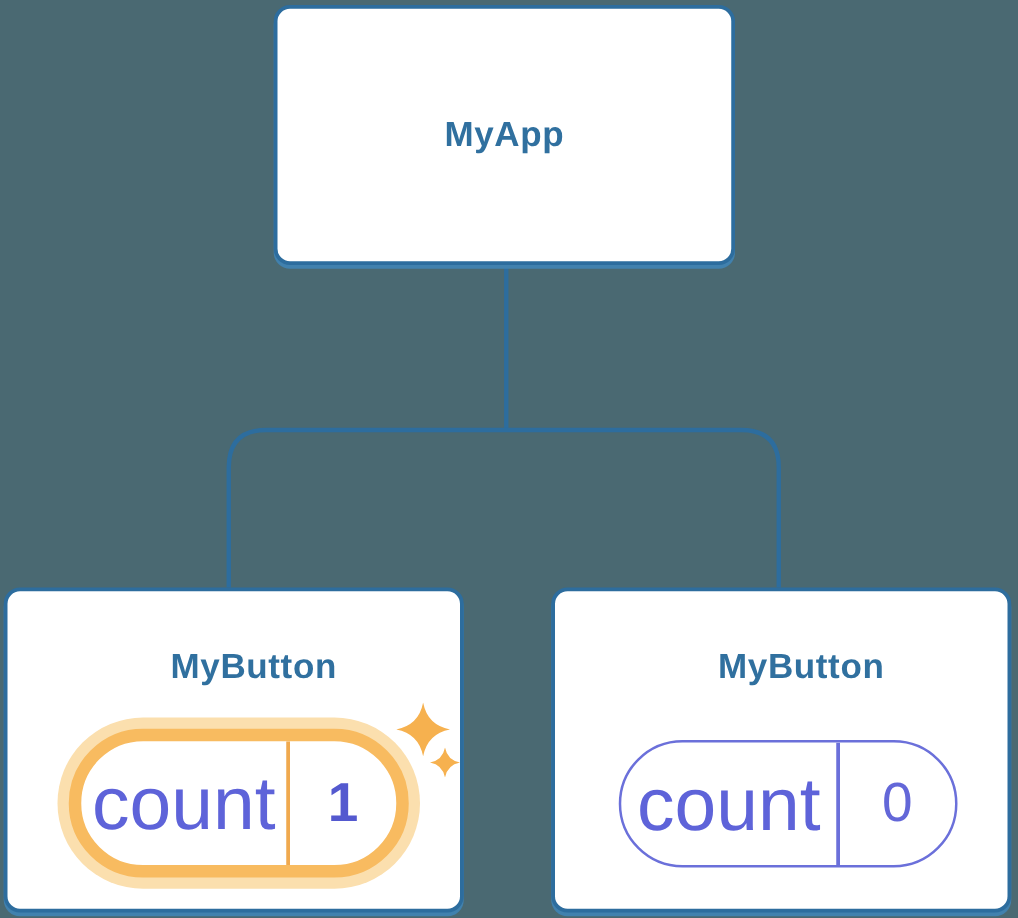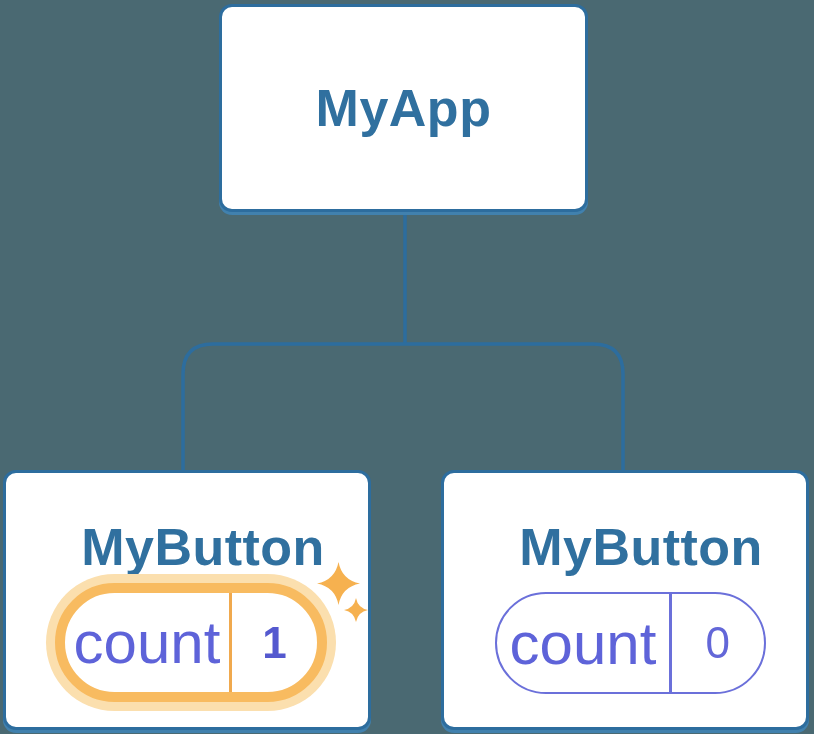--- a/index.html
+++ b/index.html
@@ -41,21 +41,21 @@
     justify-content: center;
   }
   .node-child {
     top: 470px;
     width: 368px; height: 260px;
   }
   .node-left  { left: 3px; }
   .node-right { left: 441px; }
   .node-label {
     color: #30709f;
-    font-size: 52px;
+    font-size: 28px;
     font-weight: 700;
     letter-spacing: 0.5px;
   }
   .child-label {
     position: absolute;
     left: 0; right: 0;
     top: 44px;
     text-align: center;
     padding-left: 32px;
   }

